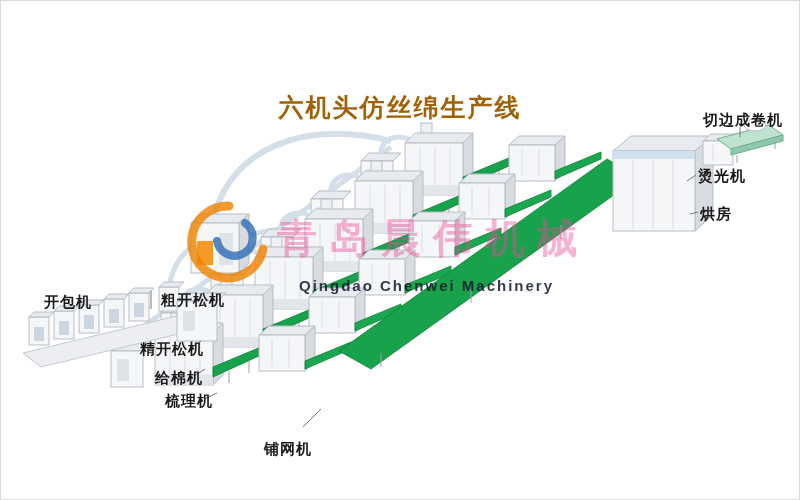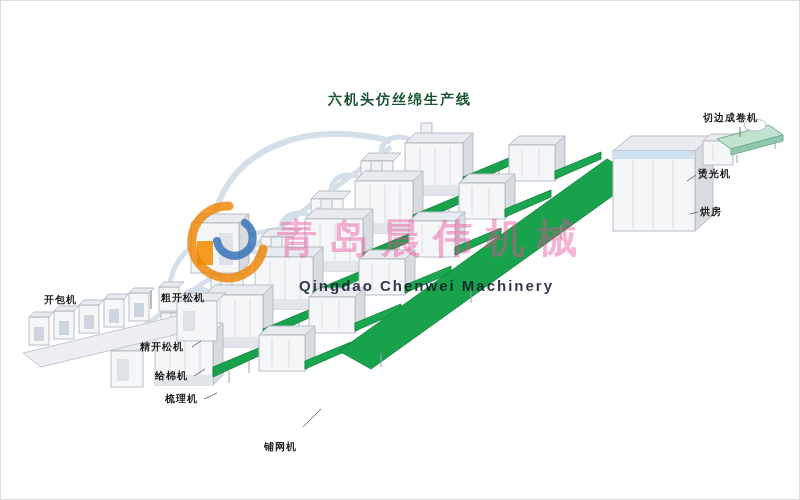--- a/index.html
+++ b/index.html
@@ -3,24 +3,24 @@
 <meta charset="utf-8">
 <style>
   html,body{margin:0;padding:0;background:#ffffff;}
   .canvas{
     position:relative;width:798px;height:498px;margin:0;
     background:#ffffff;border:1px solid #dcdcdc;overflow:hidden;
     font-family:"Liberation Sans","DejaVu Sans",sans-serif;
   }
   .title{
     position:absolute;left:0;top:90px;width:100%;text-align:center;
-    font-size:14px;font-weight:700;color:#14532d;letter-spacing:2px;
+    font-size:25px;font-weight:700;color:#a16207;letter-spacing:2px;
   }
   .mlabel{
-    position:absolute;font-size:10px;font-weight:600;color:#1a1a1a;
+    position:absolute;font-size:15px;font-weight:600;color:#1a1a1a;
     white-space:nowrap;letter-spacing:1px;
   }
   #lbl-qiebian{left:702px;top:110px;}
   #lbl-tangguang{left:697px;top:166px;}
   #lbl-hongfang{left:699px;top:204px;}
   #lbl-kaibao{left:43px;top:292px;}
   #lbl-cukai{left:116px;top:290px;margin-left:44px;}
   #lbl-jingkai{left:139px;top:339px;}
   #lbl-geimian{left:154px;top:368px;}
   #lbl-shuli{left:164px;top:391px;}

